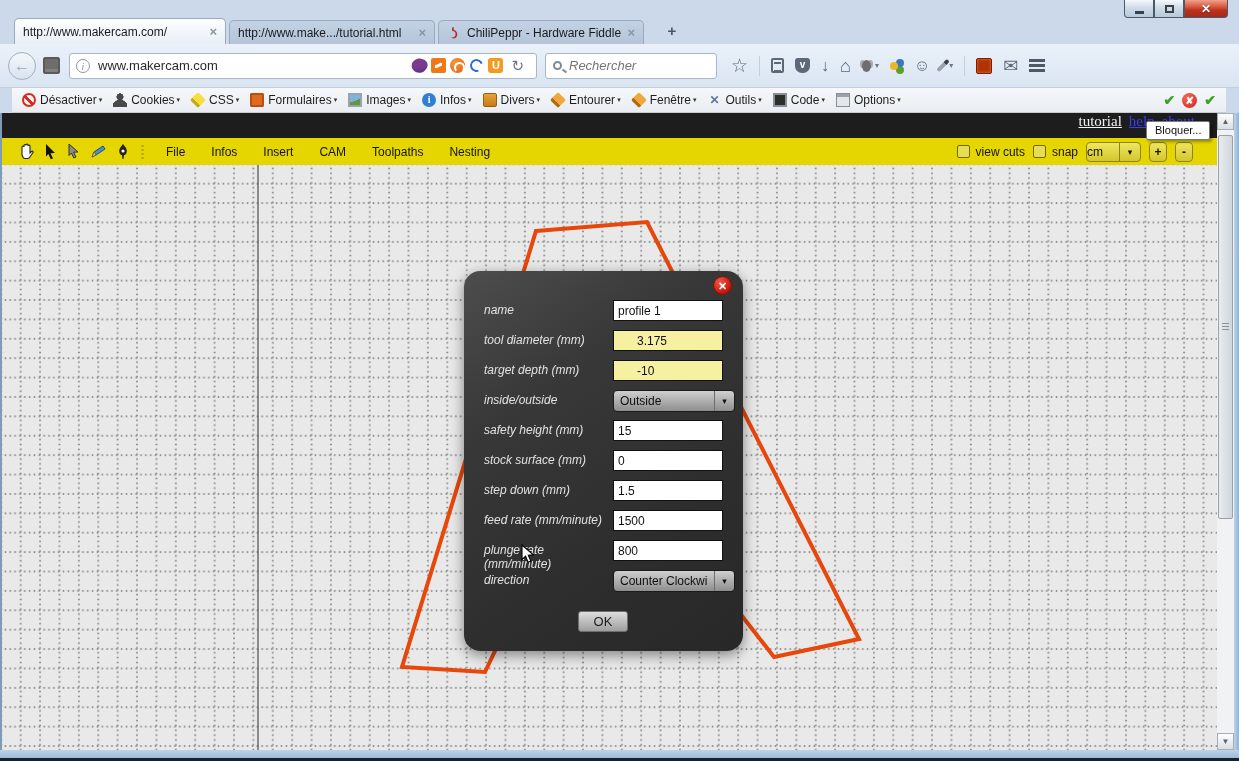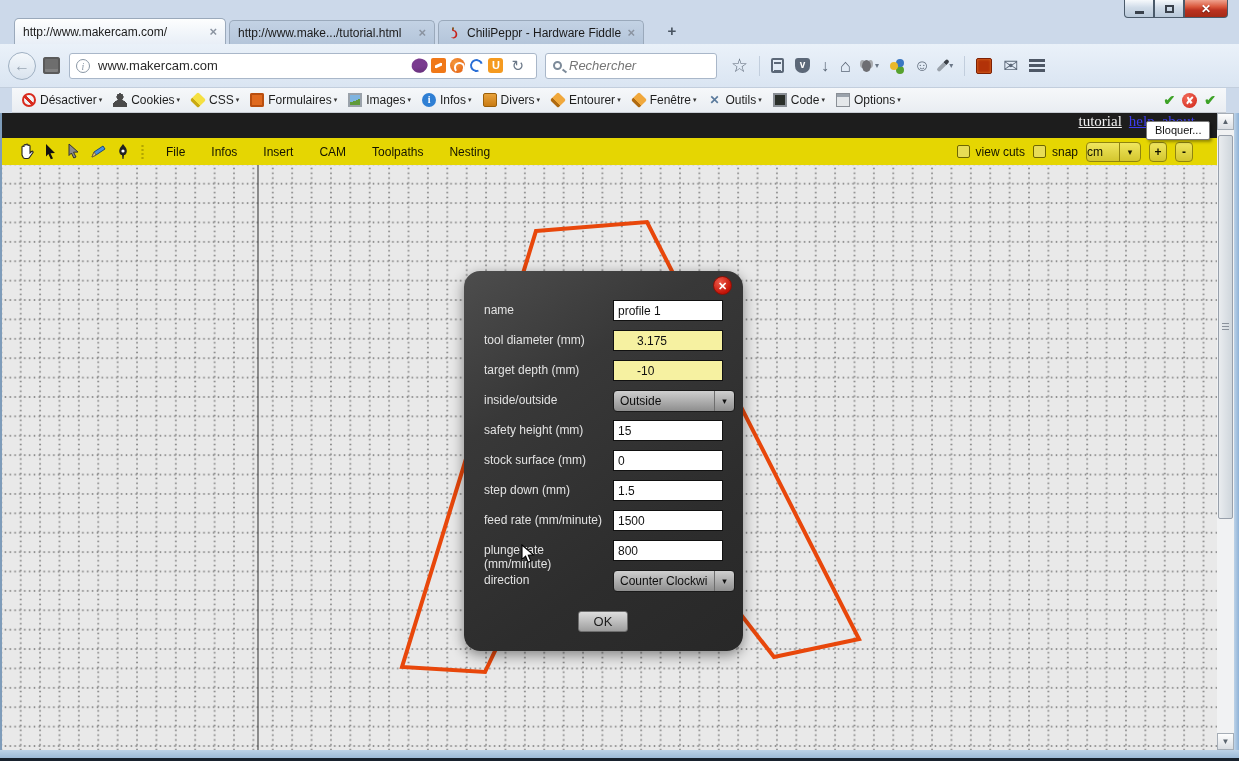--- a/index.html
+++ b/index.html
@@ -144,21 +144,21 @@
 
   
   .dialog { position:absolute; left:464px; top:271px; width:279px; height:380px; border-radius:16px;
             background:linear-gradient(145deg,#4d4d4d 0%,#383838 30%,#2d2d2d 70%,#282828 100%);
             box-shadow:0 4px 14px rgba(0,0,0,.45); z-index:20; }
   .dlg-close { position:absolute; right:11px; top:5px; width:19px; height:19px; border-radius:50%;
                background:radial-gradient(circle at 35% 30%,#ef5a4a,#c41408 70%); border:1px solid #8e0f05;
                color:#fff; font-size:11px; font-weight:bold; text-align:center; line-height:18px; }
   .dlg-rows { position:absolute; left:0; top:29px; width:100%; }
   .dlg-row { height:30px; display:flex; align-items:flex-start; padding-left:20px; }
-  .dlg-row .flabel { width:129px; color:#e2e2e2; font-size:12px; padding-top:3px; }
+  .dlg-row .flabel { width:129px; color:#e2e2e2; font-size:12px; padding-top:3px;font-style:italic; }
   .dlg-row input { width:110px; height:21px; border:1px solid #111; font-size:12px; padding:0 4px;
                    font-family:"Liberation Sans",sans-serif; color:#111; background:#fff; outline:none; }
   .dlg-row input.hl { background:#f6f1a1;padding-left:23px; }
   .fselect { width:122px; height:22px; border:1px solid #1a1a1a; border-radius:4px; display:flex;
              background:linear-gradient(#cfcfcf,#8e8e8e); overflow:hidden; }
   .fselect .sval { flex:1; font-size:12px; color:#0e0e0e; padding:3px 0 0 6px; white-space:nowrap; overflow:hidden; }
   .fselect .sarr { width:20px; border-left:1px solid #6e6e6e; text-align:center; font-size:9px; color:#111; padding-top:5px; }
   .ok-btn { position:absolute; left:114px; top:340px; width:50px; height:21px; border:1px solid #6e6e6e;
             border-radius:3px; background:linear-gradient(#dedede,#9e9e9e); font-size:13px; color:#1c1c1c;
             text-align:center; line-height:20px; }

